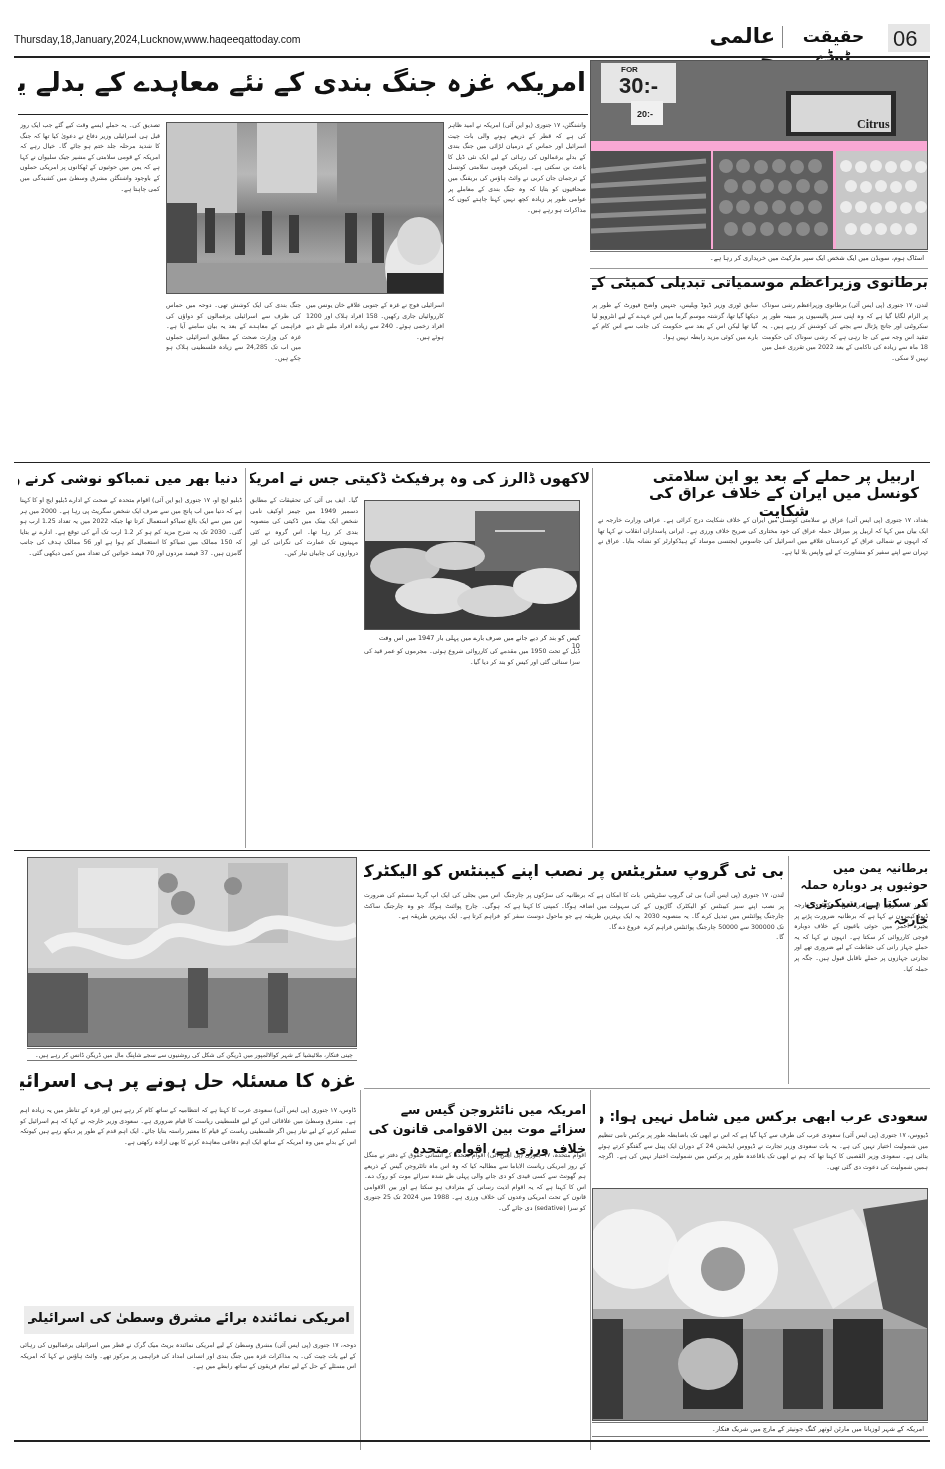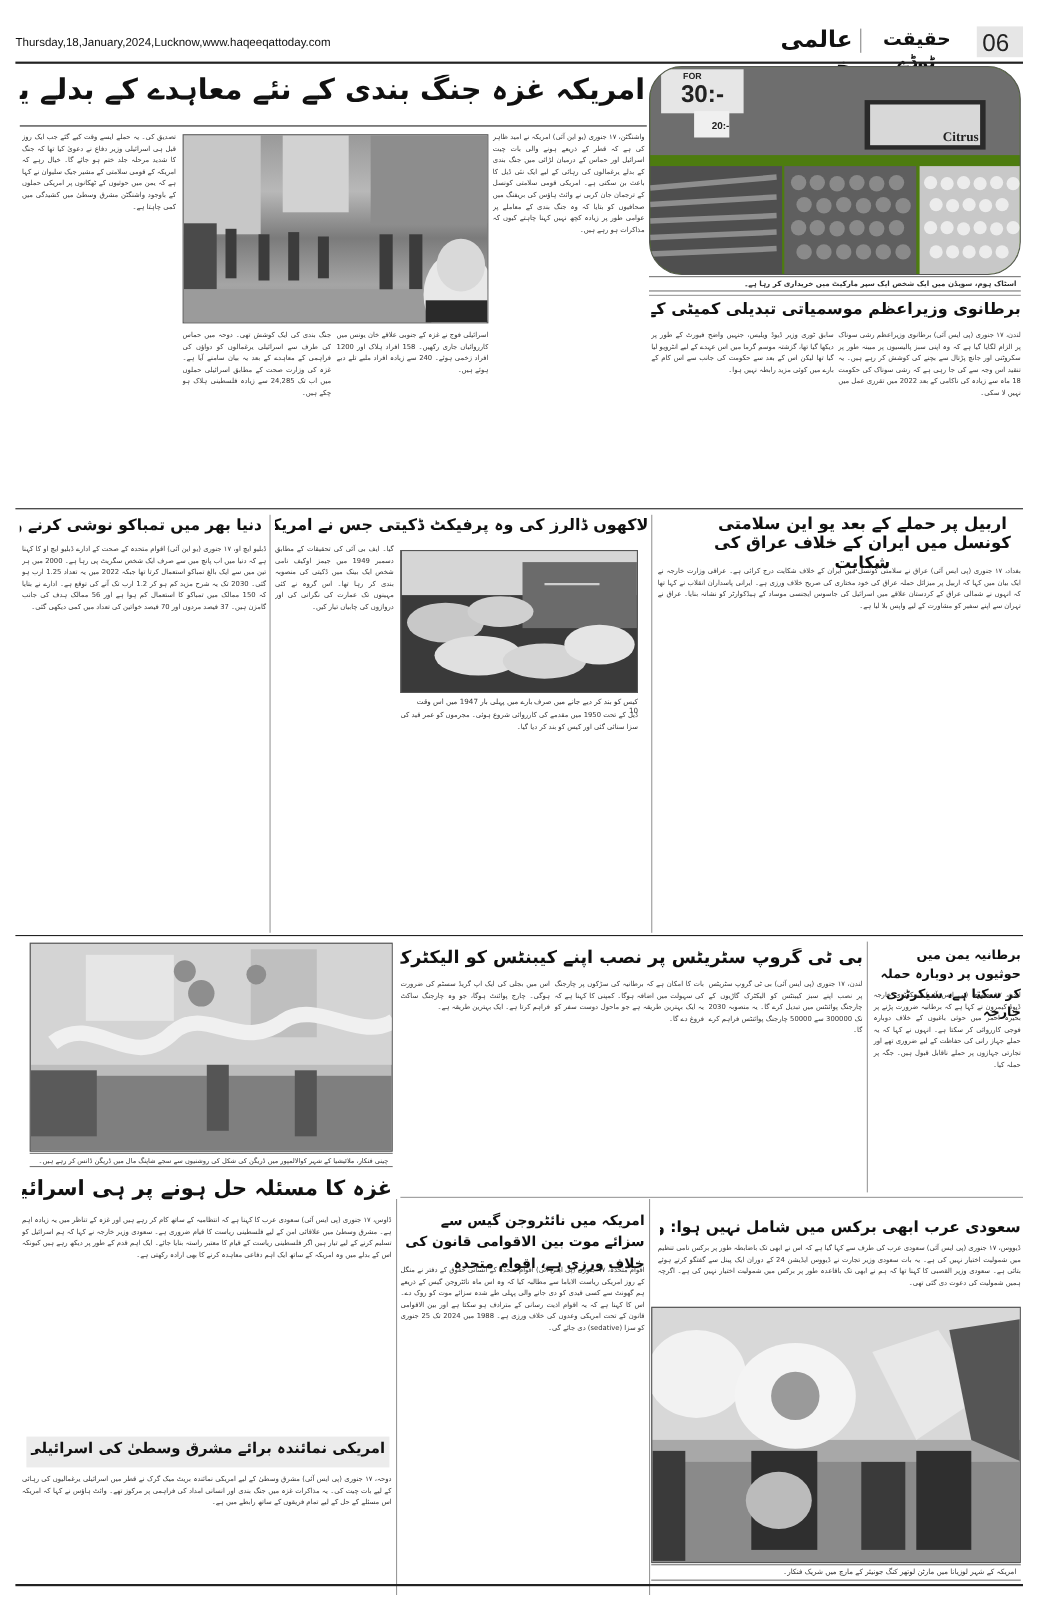--- a/index.html
+++ b/index.html
@@ -50,21 +50,21 @@
     <ellipse cx="250" cy="145" rx="32" ry="40" fill="#e8e8e8"></ellipse>
     <ellipse cx="252" cy="118" rx="22" ry="24" fill="#d9d9d9"></ellipse>
     <rect x="220" y="150" width="58" height="22" fill="#2a2a2a"></rect>
   </svg>
 </div>
 
 <div class="abs col" style="left:166px;top:300px;width:135px;height:160px;">جنگ بندی کی ایک کوشش تھی۔ دوحہ میں حماس کی طرف سے اسرائیلی یرغمالوں کو دواؤں کی فراہمی کے معاہدے کے بعد یہ بیان سامنے آیا ہے۔ غزہ کی وزارت صحت کے مطابق اسرائیلی حملوں میں اب تک 24,285 سے زیادہ فلسطینی ہلاک ہو چکے ہیں۔</div>
 <div class="abs col" style="left:306px;top:300px;width:138px;height:160px;">اسرائیلی فوج نے غزہ کے جنوبی علاقے خان یونس میں کارروائیاں جاری رکھیں۔ 158 افراد ہلاک اور 1200 افراد زخمی ہوئے۔ 240 سے زیادہ افراد ملبے تلے دبے ہوئے ہیں۔</div>
 <div class="abs col" style="left:448px;top:120px;width:138px;height:340px;">واشنگٹن، ۱۷ جنوری (یو این آئی) امریکہ نے امید ظاہر کی ہے کہ قطر کے ذریعے ہونے والی بات چیت اسرائیل اور حماس کے درمیان لڑائی میں جنگ بندی کے بدلے یرغمالوں کی رہائی کے لیے ایک نئی ڈیل کا باعث بن سکتی ہے۔ امریکی قومی سلامتی کونسل کے ترجمان جان کربی نے وائٹ ہاؤس کی بریفنگ میں صحافیوں کو بتایا کہ وہ جنگ بندی کے معاملے پر عوامی طور پر زیادہ کچھ نہیں کہنا چاہتے کیوں کہ مذاکرات ہو رہے ہیں۔</div>
 
-<div class="abs photo" style="left:590px;top:60px;width:338px;height:190px;background:#4d7c0f;border-radius:30px;">
+<div class="abs photo" style="left:590px;top:60px;width:338px;height:190px;background:#f9a8d4;">
   <svg width="338" height="190" viewBox="0 0 338 190">
     <rect width="338" height="80" fill="#6e6e6e"></rect>
     <rect x="10" y="2" width="75" height="40" fill="#e6e6e6"></rect>
     <rect x="40" y="40" width="32" height="24" fill="#f0f0f0"></rect>
     <rect x="195" y="30" width="110" height="45" fill="#2a2a2a"></rect>
     <rect x="200" y="34" width="100" height="37" fill="#d8d8d8"></rect>
     <rect x="0" y="90" width="120" height="100" fill="#4f4f4f"></rect>
     <g stroke="#8e8e8e" stroke-width="5">
       <line x1="0" y1="110" x2="115" y2="100"></line>
         <line x1="0" y1="125" x2="115" y2="118"></line>
@@ -120,24 +120,24 @@
         <circle cx="330" cy="146" r="6"></circle>
       <circle cx="260" cy="168" r="6"></circle>
         <circle cx="275" cy="168" r="6"></circle>
         <circle cx="290" cy="168" r="6"></circle>
         <circle cx="305" cy="168" r="6"></circle>
         <circle cx="320" cy="168" r="6"></circle>
     </g>
   </svg>
   <div class="abs" style="left:30px;top:4px;font-size:8px;font-weight:bold;font-family:'Liberation Sans',sans-serif;color:#222;">FOR</div>
   <div class="abs" style="left:28px;top:12px;font-size:22px;font-weight:bold;font-family:'Liberation Sans',sans-serif;color:#222;">30:-</div>
-  <div class="abs" style="left:56px;top:48px;font-size:9px;font-weight:bold;font-family:'Liberation Sans',sans-serif;color:#222;">20:-</div>
+  <div class="abs" style="left:46px;top:48px;font-size:9px;font-weight:bold;font-family:'Liberation Sans',sans-serif;color:#222;">20:-</div>
   <div class="abs" style="left:266px;top:56px;font-size:12px;font-weight:bold;font-family:'Liberation Serif',serif;color:#222;">Citrus</div>
 </div>
-<div class="abs caption" style="left:590px;top:251px;width:338px;height:14px;font-weight:bold;">اسٹاک ہوم، سویڈن میں ایک شخص ایک سپر مارکیٹ میں خریداری کر رہا ہے۔</div>
+<div class="abs caption" style="left:590px;top:251px;width:338px;height:28px;">اسٹاک ہوم، سویڈن میں ایک شخص ایک سپر مارکیٹ میں خریداری کر رہا ہے۔</div>
 <div class="abs thin" style="left:590px;top:268px;width:338px;height:1px;"></div>
 
 <div class="abs urdu head" style="left:592px;top:274px;width:336px;font-size:14.5px;white-space:nowrap;overflow:hidden;">برطانوی وزیراعظم موسمیاتی تبدیلی کمیٹی کے چیئرمین کی تقرری میں ناکام</div>
 <div class="abs col" style="left:762px;top:300px;width:166px;height:158px;">لندن، ۱۷ جنوری (پی ایس آئی) برطانوی وزیراعظم رشی سوناک پر الزام لگایا گیا ہے کہ وہ اپنی سبز پالیسیوں پر مبینہ طور پر سکروٹنی اور جانچ پڑتال سے بچنے کی کوشش کر رہے ہیں۔ یہ تنقید اس وجہ سے کی جا رہی ہے کہ رشی سوناک کی حکومت 18 ماہ سے زیادہ کی ناکامی کے بعد 2022 میں تقرری عمل میں نہیں لا سکی۔</div>
 <div class="abs col" style="left:592px;top:300px;width:166px;height:158px;">سابق ٹوری وزیر ڈیوڈ ویلیس، جنہیں واضح فیورٹ کے طور پر دیکھا گیا تھا، گزشتہ موسم گرما میں اس عہدے کے لیے انٹرویو لیا گیا تھا لیکن اس کے بعد سے حکومت کی جانب سے اس کام کے بارے میں کوئی مزید رابطہ نہیں ہوا۔</div>
 
 <div class="abs rule" style="left:14px;top:462px;width:916px;height:1px;"></div>
 
 <div class="abs urdu head" style="left:18px;top:470px;width:220px;font-size:14px;white-space:nowrap;overflow:hidden;">دنیا بھر میں تمباکو نوشی کرنے والوں کی تعداد میں کمی</div>
 <div class="abs col" style="left:20px;top:495px;width:222px;height:350px;">ڈبلیو ایچ او، ۱۷ جنوری (یو این آئی) اقوام متحدہ کے صحت کے ادارے ڈبلیو ایچ او کا کہنا ہے کہ دنیا میں اب پانچ میں سے صرف ایک شخص سگریٹ پی رہا ہے۔ 2000 میں ہر تین میں سے ایک بالغ تمباکو استعمال کرتا تھا جبکہ 2022 میں یہ تعداد 1.25 ارب ہو گئی۔ 2030 تک یہ شرح مزید کم ہو کر 1.2 ارب تک آنے کی توقع ہے۔ ادارے نے بتایا کہ 150 ممالک میں تمباکو کا استعمال کم ہوا ہے اور 56 ممالک ہدف کی جانب گامزن ہیں۔ 37 فیصد مردوں اور 70 فیصد خواتین کی تعداد میں کمی دیکھی گئی۔</div>

